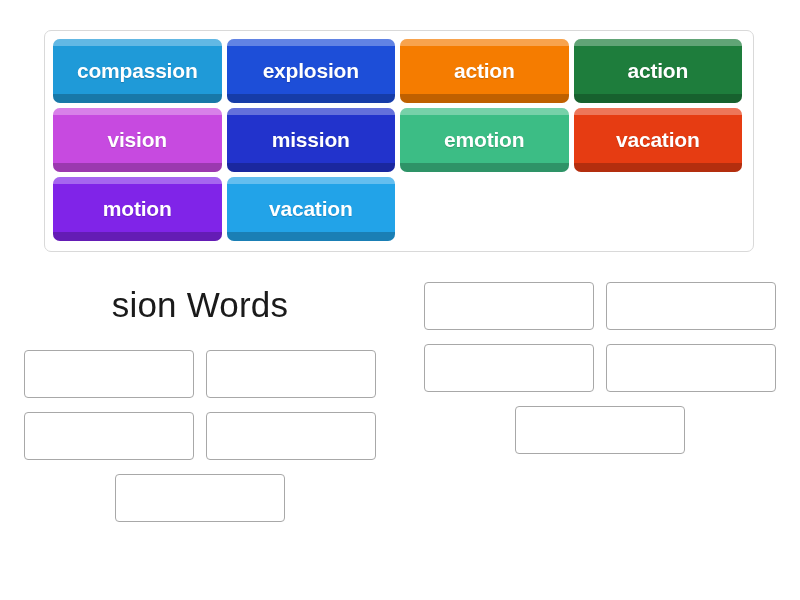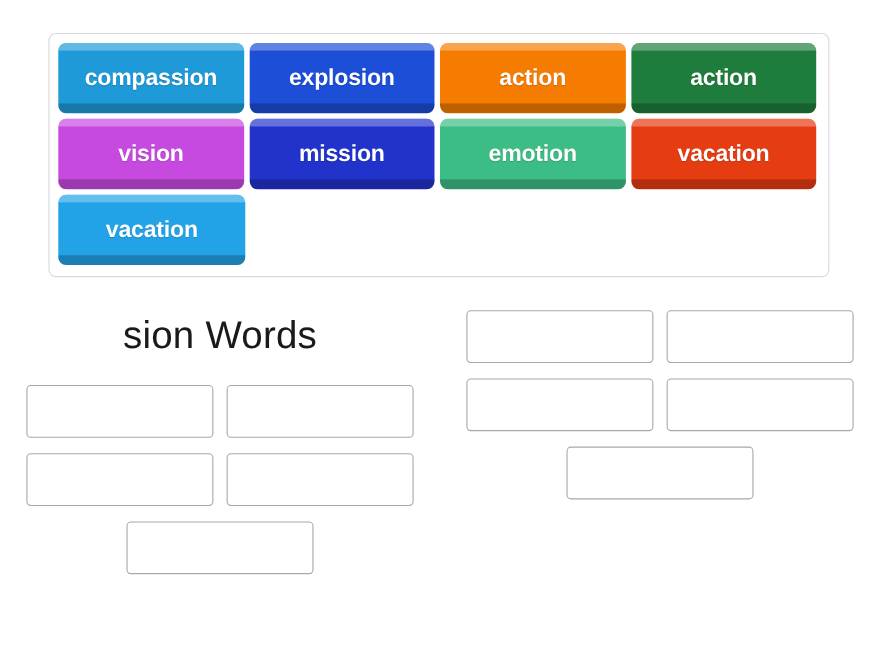--- a/index.html
+++ b/index.html
@@ -159,20 +159,23 @@
       </div>
       <div class="tile" style="background-color: rgb(60, 189, 133);">
         <span>emotion</span>
       </div>
       <div class="tile" style="background-color: rgb(230, 60, 18);">
         <span>vacation</span>
       </div>
     </div>
 
     <div class="tile-row">
+      <div class="tile" style="background-color: rgb(128, 36, 232);">
+        <span>motion</span>
+      </div>
       <div class="tile" style="background-color: rgb(34, 163, 232);">
         <span>vacation</span>
       </div>
       <div class="tile empty-slot"></div>
       <div class="tile empty-slot"></div>
     </div>
 
   </div>
 
   <div class="columns">

